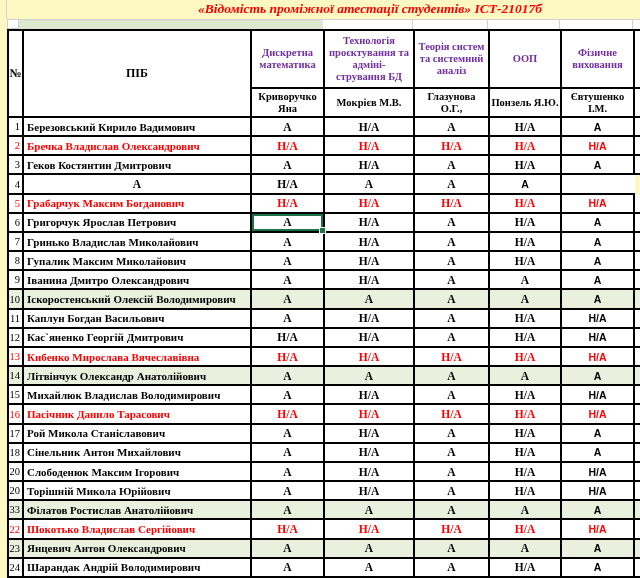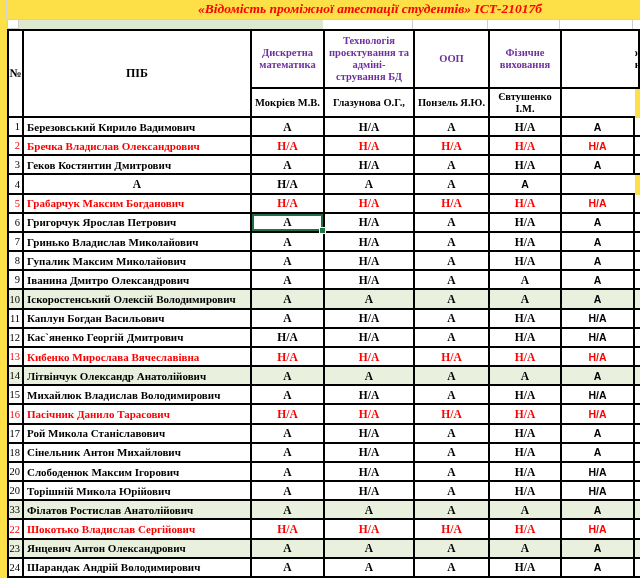--- a/index.html
+++ b/index.html
@@ -1,16 +1,16 @@
 <!DOCTYPE html>
 <html style="--title-red: #fe0000; --alert-red: #fe0000; --header-purple: #7030a0; --row-green: #e9f0de; --strip-green: #dce8cf; --sel-green: #1e7145;"><head>
 <meta charset="utf-8">
 <style>
   html,body{margin:0;padding:0;background:#fff;}
-  .page{position:relative;width:640px;height:578px;background:#fde047;overflow:hidden;
+  .page{position:relative;width:640px;height:578px;background:#fef9c3;overflow:hidden;
         font-family:"Liberation Serif", serif;}
   
   .title{position:absolute;top:1px;left:0;width:640px;box-sizing:border-box;padding-left:100px;
          text-align:center;font-size:13.5px;font-weight:bold;font-style:italic;color:var(--title-red);}
   .left-edge-line{position:absolute;left:6px;top:0;width:1px;height:19px;background:#d4d4d4;}
   
   .strip{position:absolute;left:0;top:19px;height:10px;width:640px;}
   .strip .seg{position:absolute;top:0;height:10px;box-sizing:border-box;border-top:1px solid #cfcfcf;}
   .seg.corner{left:7px;width:12px;background:#fff;border:1px solid #cfcfcf;}
   .seg.green{left:19px;width:304px;background:var(--strip-green);}
@@ -61,20 +61,21 @@
     <div class="seg w5"></div>
   </div>
 
   <div class="sheet">
     <div class="hdr">
       <div class="cell merge">№</div>
       <div class="cell merge">ПІБ</div>
 
     <div class="cell subj">Дискретна математика</div>
         <div class="cell subj">Технологія проєктування та адміні- стрування БД</div>
+        <div class="cell subj">Теорія систем та системний аналіз</div>
         <div class="cell subj">ООП</div>
         <div class="cell subj">Фізичне виховання</div>
         <div class="cell subj partial"></div>
         <div class="cell lect">Криворучко Яна</div>
         <div class="cell lect">Мокрієв М.В.</div>
         <div class="cell lect">Глазунова О.Г.,</div>
         <div class="cell lect">Понзель Я.Ю.</div>
         <div class="cell lect">Євтушенко І.М.</div>
         <div class="cell lect partial"></div>
       </div>

